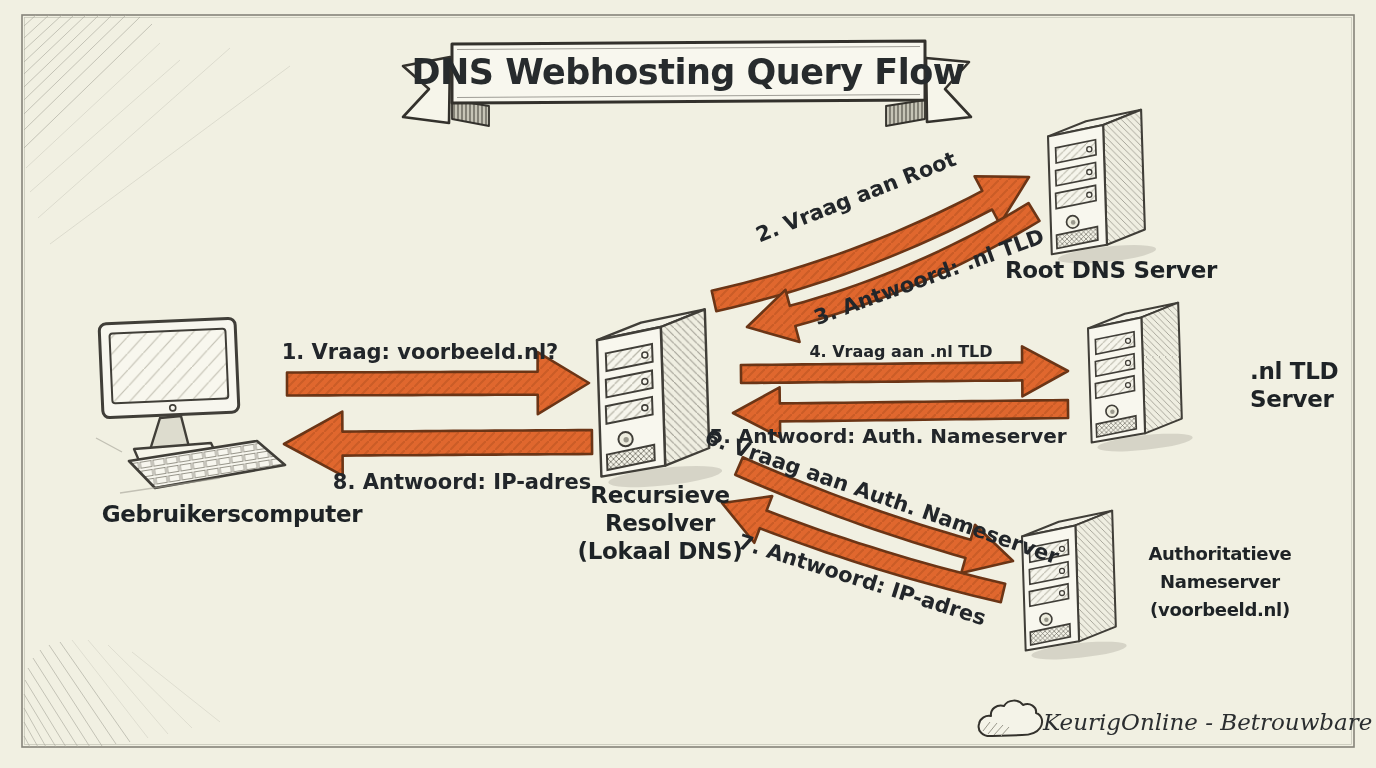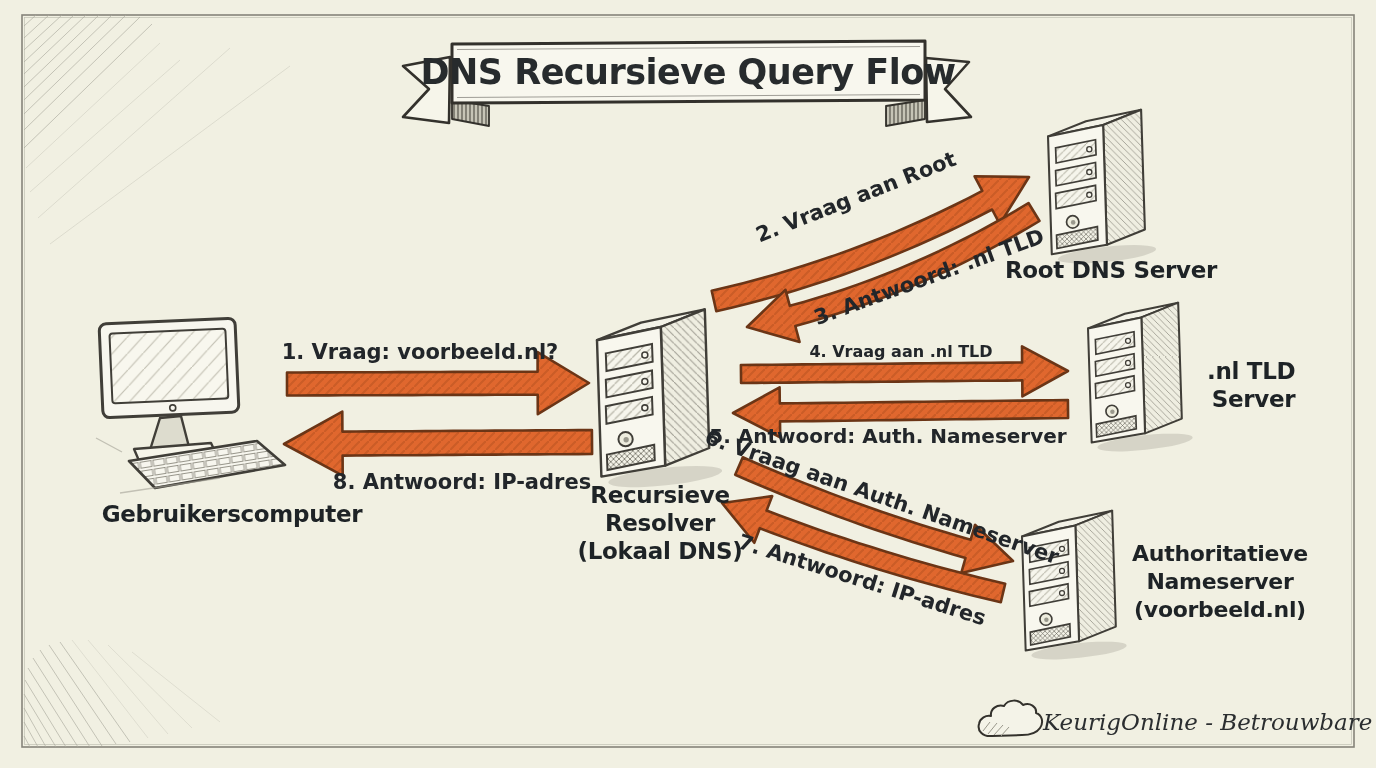--- a/index.html
+++ b/index.html
@@ -14,22 +14,22 @@
   #a4{left:901px;top:351px;font-size:16px;}
   #a5{left:888px;top:436px;font-size:20px;}
   #a6{left:882px;top:497px;transform:translate(-50%,-50%) rotate(19deg);}
   #a7{left:862px;top:580px;transform:translate(-50%,-50%) rotate(17.5deg);}
   #a8{left:437px;top:482px;margin-left:25px;}
   .nlbl{font-weight:bold;font-size:23px;line-height:28px;color:#1e2326;
         text-align:center;white-space:pre-line;transform:translate(-50%,-50%);letter-spacing:-0.3px;}
   #n-user{left:192px;top:514px;margin-left:40px;}
   #n-resolver{left:660px;top:523px;}
   #n-root{left:1111px;top:270px;}
-  #n-tld{left:1207px;top:385px;transform:translate(0,-50%);text-align:right;}
-  #n-auth{left:1220px;top:582px;font-size:22px;}
+  #n-tld{left:1250px;top:385px;transform:translate(0,-50%);text-align:left;}
+  #n-auth{left:1220px;top:582px;font-size:18px;}
   #title{left:688px;top:72px;transform:translate(-50%,-50%);font-weight:bold;font-size:35px;
          color:#272b2d;letter-spacing:-0.5px;}
   #footer-text{left:1043px;top:722px;transform:translate(0,-50%);
          font-family:"DejaVu Serif",serif;font-style:italic;font-size:23px;color:#2b2e30;}
 </style>
 </head>
 <body style="background: rgb(241, 240, 226);">
 <div id="stage">
 
 <svg id="scene" width="1376" height="768" viewBox="0 0 1376 768">
@@ -135,21 +135,21 @@
 
   <g>
     <path d="M 992 736 C 983 737 977 731 979 724 C 980 718 986 715 991 716
              C 990 709 997 704 1004 706 C 1008 699 1019 699 1023 705
              C 1030 702 1037 707 1036 713 C 1042 715 1044 722 1040 728
              C 1036 734 1028 735 1022 735 L 992 736 Z" fill="#f4f3e8" stroke="#33312c" stroke-width="2" stroke-linejoin="round"></path>
     <path d="M983,731 L990,722 M988,734 L997,723 M994,735 L1003,725 M1001,736 L1009,727" stroke="#9a988c" stroke-width="1"></path>
   </g>
 </svg>
 
-<div id="title" class="lbl">DNS Recursieve Query Flow</div>
+<div id="title" class="lbl">DNS Webhosting Query Flow</div>
 
 <div id="a1" class="lbl albl">1. Vraag: voorbeeld.nl?</div>
 <div id="a2" class="lbl albl">2. Vraag aan Root</div>
 <div id="a3" class="lbl albl">3. Antwoord: .nl TLD</div>
 <div id="a4" class="lbl albl">4. Vraag aan .nl TLD</div>
 <div id="a5" class="lbl albl">5. Antwoord: Auth. Nameserver</div>
 <div id="a6" class="lbl albl">6. Vraag aan Auth. Nameserver</div>
 <div id="a7" class="lbl albl">7. Antwoord: IP-adres</div>
 <div id="a8" class="lbl albl">8. Antwoord: IP-adres</div>
 

